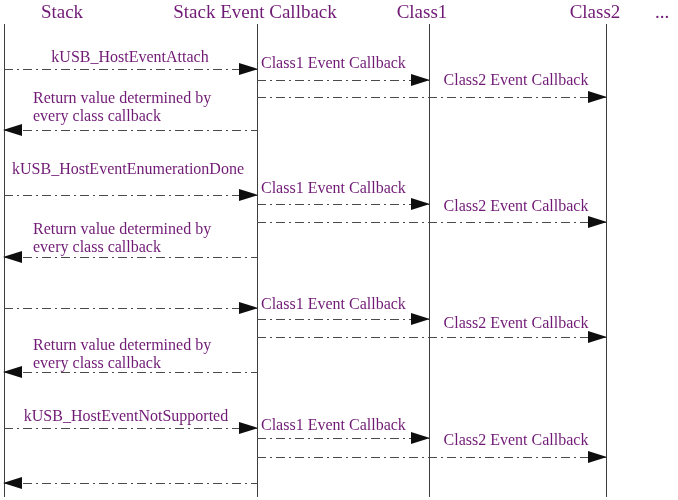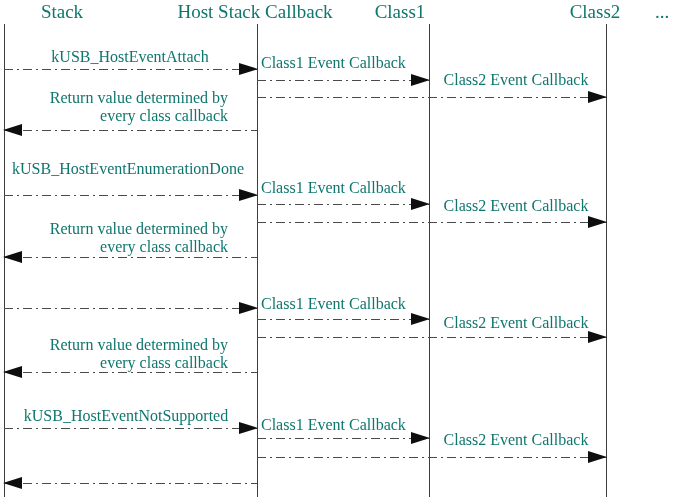--- a/index.html
+++ b/index.html
@@ -1,53 +1,53 @@
 <!DOCTYPE html>
 <html><head>
 <meta charset="utf-8">
 <style>
   html,body { margin:0; padding:0; background:#fff; }
   .diagram {
     position:relative; width:678px; height:500px; background:#ffffff;
-    color:#0f766e; font-family:"Liberation Serif", serif; overflow:hidden;
+    color:#701a75; font-family:"Liberation Serif", serif; overflow:hidden;
   }
   .head {
     position:absolute; top:1px; transform:translateX(-50%);
     font-size:19px; white-space:nowrap;
   }
   .lifeline {
     position:absolute; top:24px; bottom:3px; width:1px; background:#3d3d3d;
   }
   .lbl { position:absolute; font-size:16px; white-space:nowrap; }
   .lbl.c { transform:translateX(-50%);text-align:right; }
   .ret {
     position:absolute; width:195px; font-size:16px; line-height:18px;
-    text-align:right;
+    text-align:left;
   }
   .arrow {
     position:absolute; height:1px;
     background:repeating-linear-gradient(90deg,
       #4a4a4a 0 9px, transparent 9px 13px,
       #4a4a4a 13px 15px, transparent 15px 19px);
   }
   .ah {
     position:absolute; width:0; height:0; top:-6px;
     border-top:6px solid transparent; border-bottom:6px solid transparent;
   }
   .ah.r { right:-1px; border-left:19px solid #0e0e0e; }
   .ah.l { left:-1px;  border-right:19px solid #0e0e0e; }
 </style>
 </head>
 <body>
 
 <div class="diagram">
 
   <div class="head" style="left:62px">Stack</div>
-  <div class="head" style="left:255px">Host Stack Callback</div>
-  <div class="head" style="left:400px">Class1</div>
+  <div class="head" style="left:255px">Stack Event Callback</div>
+  <div class="head" style="left:422px">Class1</div>
   <div class="head" style="left:595px">Class2</div>
   <div class="head" style="left:662px">...</div>
 
   <div class="lifeline" style="left:4px"></div>
   <div class="lifeline" style="left:257px"></div>
   <div class="lifeline" style="left:429px"></div>
   <div class="lifeline" style="left:606px"></div>
 
   <div class="lbl c" style="left:130px;top:48px">kUSB_HostEventAttach</div>
   <div class="arrow" style="left:4px;top:69px;width:253px">

